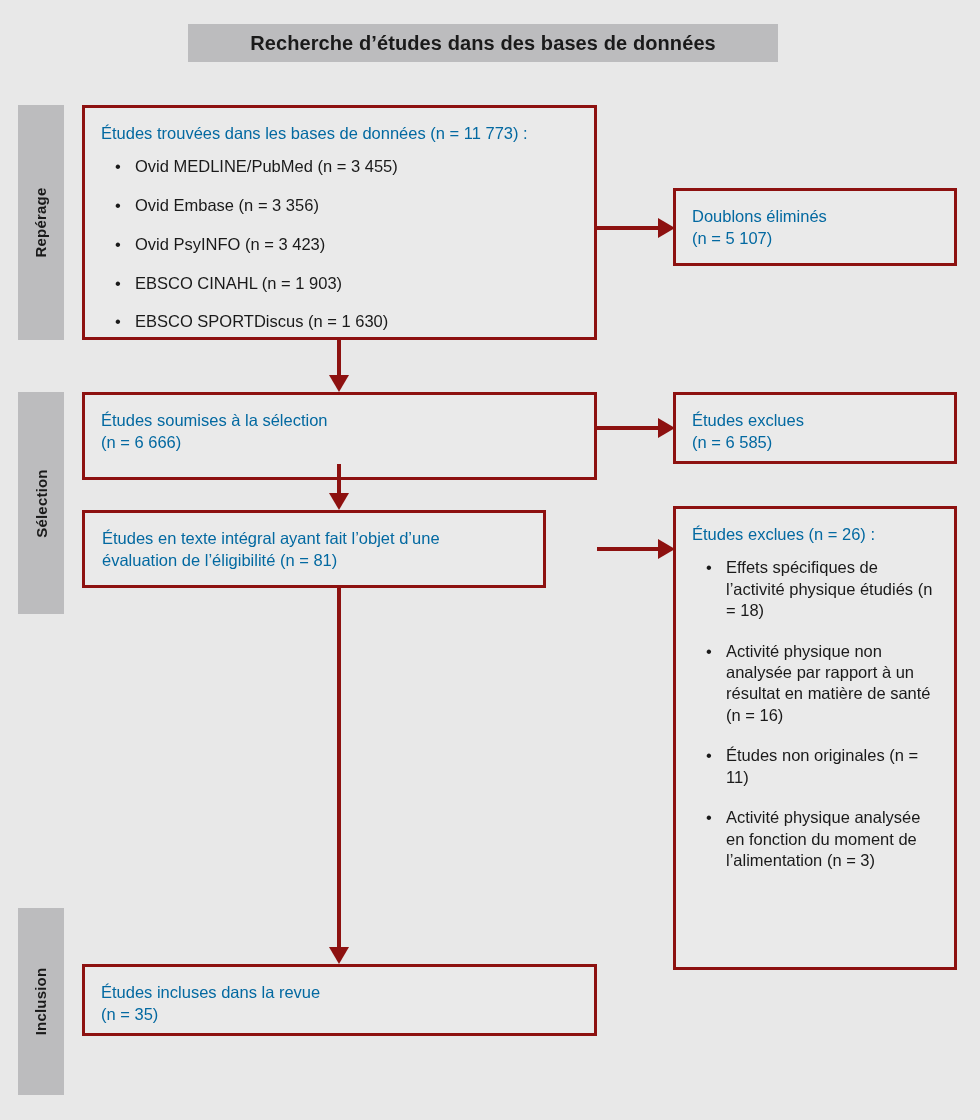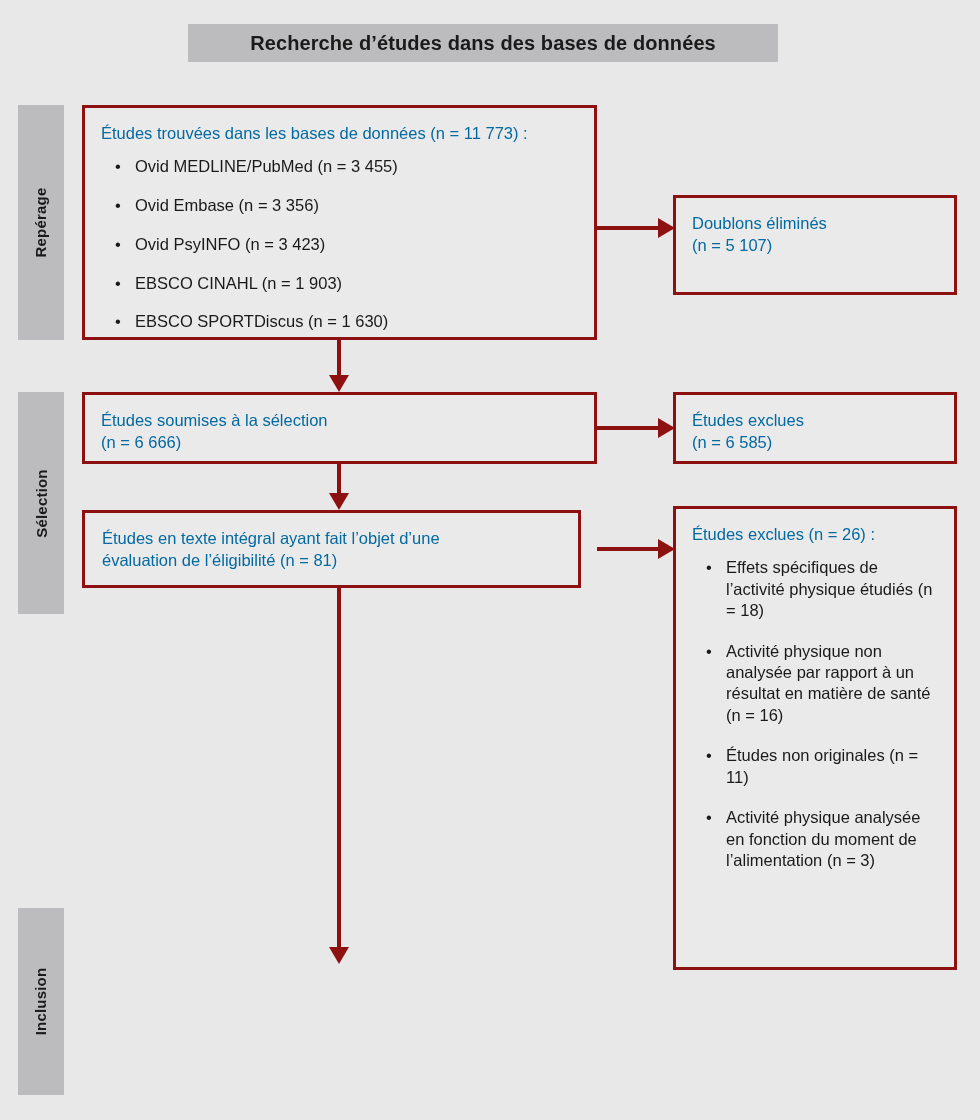--- a/index.html
+++ b/index.html
@@ -79,24 +79,24 @@
   .flow-box li:last-child{margin-bottom:0;}
   .flow-box li .bullet{
     position:absolute;
     left:14px;top:0;
     font-size:16.5px;
     line-height:1.32;
   }
 
   
   #box-identification{left:82px;  top:105px; width:515px; height:235px;}
-  #box-duplicates   {left:673px;  top:188px; width:284px; height:100px;margin-top:7px;}
-  #box-screened     {left:82px;   top:392px; width:515px; height:72px;}
+  #box-duplicates   {left:673px;  top:188px; width:284px; height:78px;}
+  #box-screened     {left:82px;   top:392px; width:515px; height:88px;}
   #box-excluded-screen{left:673px;top:392px; width:284px; height:72px;}
-  #box-eligibility  {left:82px;   top:510px; width:499px; height:78px;padding-left:17px;}
+  #box-eligibility  {left:82px;   top:510px; width:464px; height:78px;padding-left:17px;}
   #box-excluded-full{left:673px;  top:506px; width:284px; height:464px;}
   #box-included     {left:82px;   top:964px; width:515px; height:72px;}
 
   #box-excluded-full ul{margin-top:12px;}
   #box-excluded-full li{margin-bottom:19px;line-height:1.3;}
   #box-identification ul{margin-top:12px;}
   #box-identification li{margin-bottom:17px;}
 
   
   .arrow{position:absolute;}
@@ -211,20 +211,24 @@
         <span class="bullet">•</span>
         <span>Études non originales (n = 11)</span>
       </li>
       <li>
         <span class="bullet">•</span>
         <span>Activité physique analysée en fonction du moment de l’alimentation (n = 3)</span>
       </li>
     </ul>
   </div>
 
+  <div class="flow-box" id="box-included">
+    <div class="box-line">Études incluses dans la revue</div>
+    <div class="box-line">(n = 35)</div>
+  </div>
 
   <div class="arrow" id="arrow-dup">
     <span class="shaft-h"></span>
     <span class="head-h"></span>
   </div>
   <div class="arrow" id="arrow-screen">
     <span class="shaft-h"></span>
     <span class="head-h"></span>
   </div>
   <div class="arrow" id="arrow-elig">

